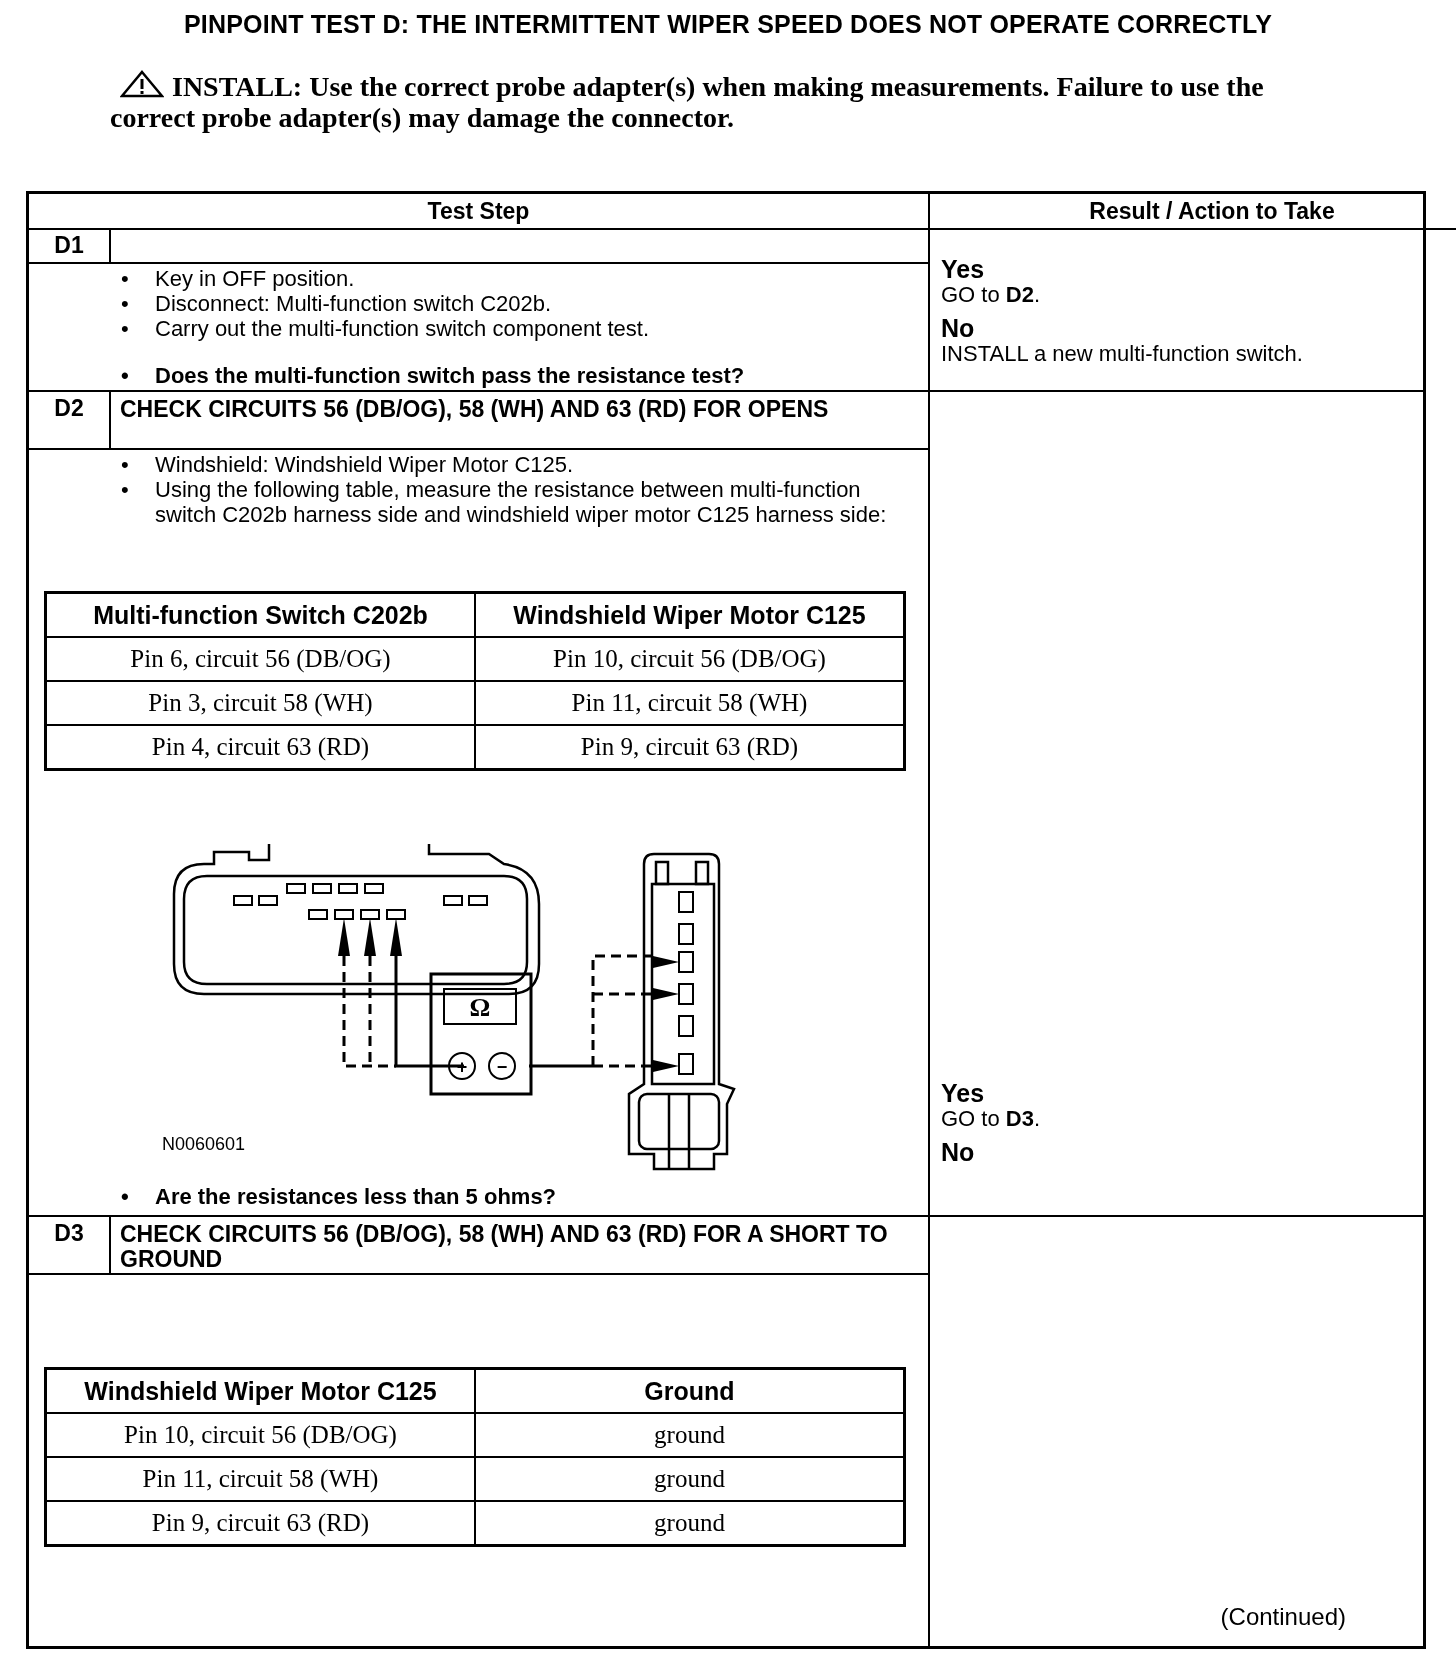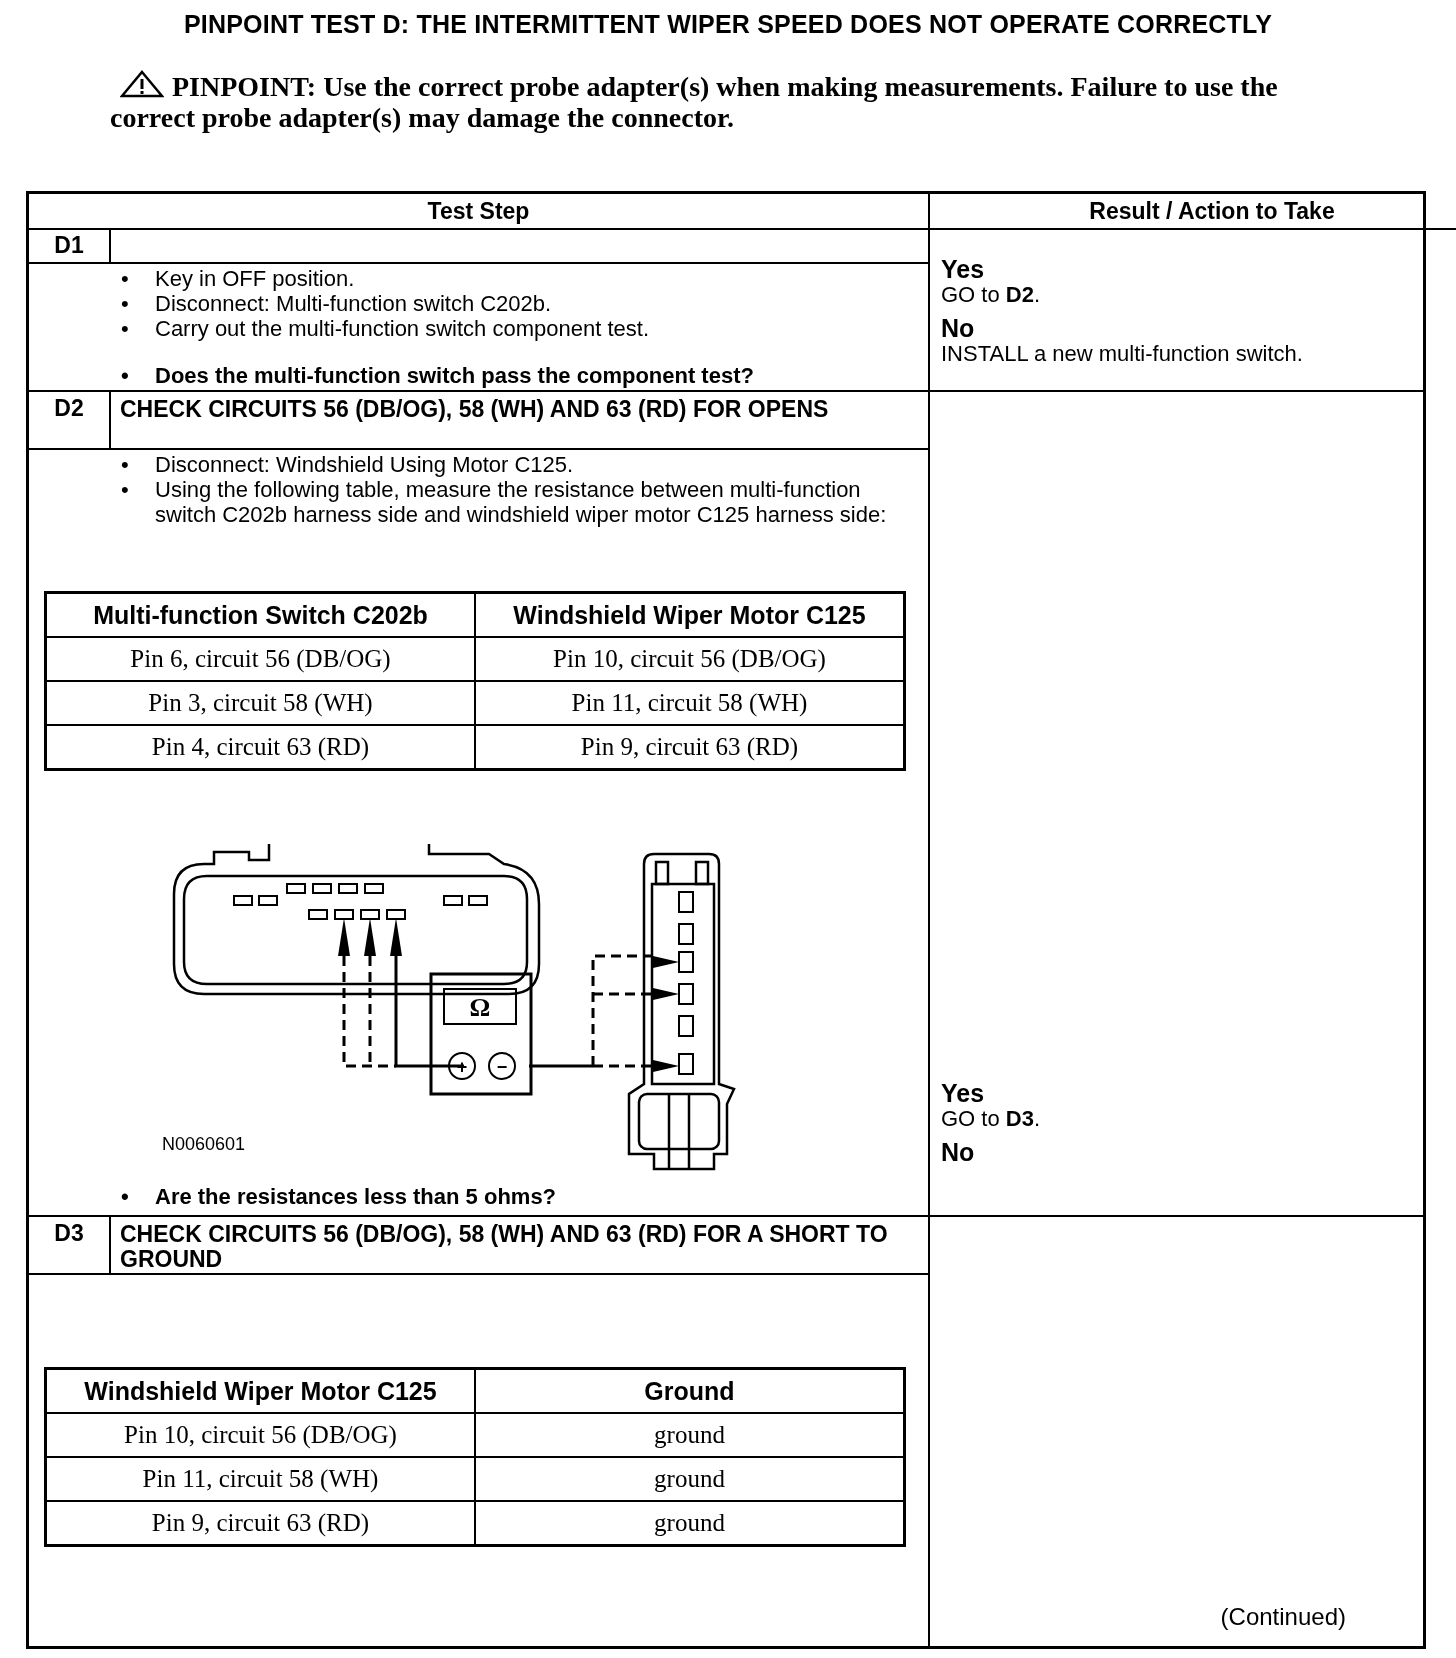--- a/index.html
+++ b/index.html
@@ -32,54 +32,54 @@
 </head>
 <body>
 
 <div class="title">PINPOINT TEST D: THE INTERMITTENT WIPER SPEED DOES NOT OPERATE CORRECTLY</div>
 
 <div class="caution">
   <svg class="tri" viewBox="0 0 44 28">
     <polygon points="22,2 42,26 2,26" fill="none" stroke="#000" stroke-width="2.5"></polygon>
     <line x1="22" y1="9" x2="22" y2="19" stroke="#000" stroke-width="3"></line>
     <rect x="20.5" y="21" width="3" height="3" fill="#000"></rect>
-  </svg><span>PINPOINT:</span>
+  </svg><span>INSTALL:</span>
   <span>Use the correct probe adapter(s) when making measurements. Failure to use the correct probe adapter(s) may damage the connector.</span>
 </div>
 
 <div class="main">
 
   <div class="hdr" style="left:0;width:899px;">Test Step</div>
   <div class="hdr" style="left:901px;width:564px;">Result / Action to Take</div>
   <div class="colsep"></div>
 
   <div class="step-id" style="top:34px;line-height:35px;">D1</div>
   <div class="vsep" style="top:34px;height:35px;"></div>
   <div class="hline" style="top:68px;width:899px;"></div>
   <ul class="bul" style="top:72px;">
     <li>Key in OFF position.</li>
     <li>Disconnect:  Multi-function switch C202b.</li>
     <li>Carry out the multi-function switch component test.</li>
-    <li class="bold" style="margin-top:22px;">Does the multi-function switch pass the component test?</li>
+    <li class="bold" style="margin-top:22px;">Does the multi-function switch pass the resistance test?</li>
   </ul>
   <div class="result" style="top:62px;">
     <div class="yn">Yes</div>
     <div><span>GO to </span><b>D2</b><span>.</span></div>
     <div class="gap"></div>
     <div class="yn">No</div>
     <div>INSTALL a new multi-function switch.</div>
   </div>
   <div class="hline" style="top:196px;width:1397px;"></div>
 
   <div class="step-id" style="top:198px;line-height:32px;">D2</div>
   <div class="vsep" style="top:198px;height:57px;"></div>
   <div class="step-title" style="top:203px;">CHECK CIRCUITS 56 (DB/OG), 58 (WH) AND 63 (RD) FOR OPENS</div>
   <div class="hline" style="top:254px;width:899px;"></div>
   <ul class="bul" style="top:258px;">
-    <li>Disconnect: Windshield Using Motor C125.</li>
+    <li>Windshield: Windshield Wiper Motor C125.</li>
     <li>Using the following table, measure the resistance between multi-function switch C202b harness side and windshield wiper motor C125 harness side:</li>
   </ul>
 
   <table class="pins" style="top:397px;">
     <tbody>
         <tr>
       <th style="width:50%">Multi-function Switch C202b</th>
       <th>Windshield Wiper Motor C125</th>
     </tr>
     <tr>

